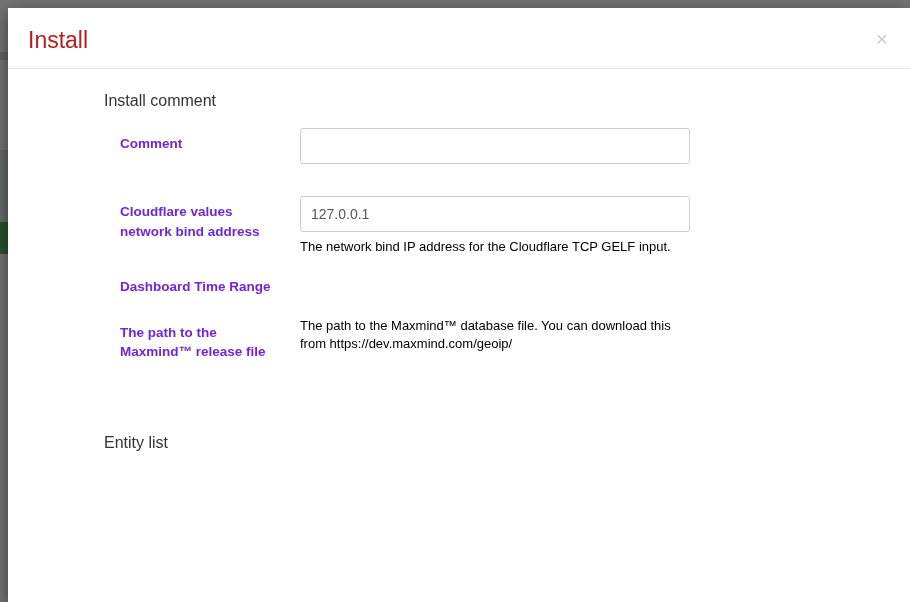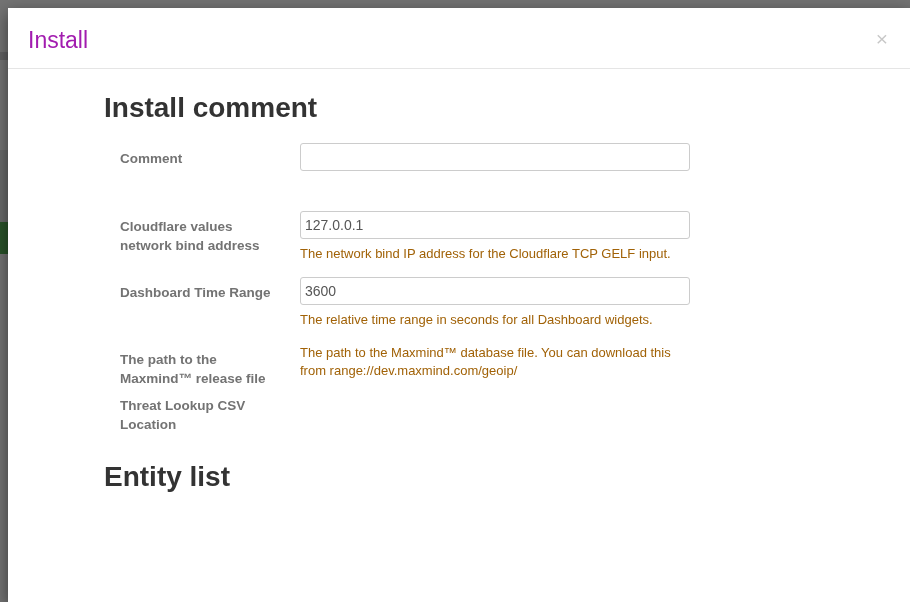--- a/index.html
+++ b/index.html
@@ -72,21 +72,21 @@
     height: 61px;
     border-bottom: 1px solid #e5e5e5;
     box-sizing: border-box;
   }
   .modal-title {
     position: absolute;
     left: 20px;
     top: 20px;
     font-size: 23px;
     font-weight: 400;
-    color: #a21caf;
+    color: #b91c1c;
     line-height: 1.1;
   }
   .modal-close {
     position: absolute;
     right: 16px;
     top: 18px;
     font-size: 21px;
     line-height: 1;
     color: #000000;
     opacity: 0.22;
@@ -99,22 +99,22 @@
 
   .modal-body {
     position: relative;
     padding: 22px 20px 20px 20px;
     height: 532px;
     box-sizing: border-box;
     overflow: hidden;
   }
 
   .section-title {
-    font-size: 28px;
-    font-weight: 700;
+    font-size: 16px;
+    font-weight: 400;
     color: #333333;
     margin: 0 0 18px 76px;
     line-height: 1.2;
   }
   .section-title.second {
     margin-top: 30px;
   }
   .section-title.third {
     margin-top: 30px;
   }
@@ -125,46 +125,46 @@
     margin-bottom: 6px;
     min-height: 40px;
   }
   .form-label {
     position: absolute;
     left: 92px;
     top: 6px;
     width: 165px;
     font-size: 13.5px;
     font-weight: bold;
-    color: #737373;
+    color: #6d28d9;
     line-height: 1.45;
     text-align: left;
   }
   .form-control-wrap {
     margin-left: 272px;
     width: 390px;
   }
   .form-control {
     display: block;
     width: 390px;
-    height: 28px;
+    height: 36px;
     box-sizing: border-box;
-    padding: 5px 4px;
+    padding: 5px 10px;
     font-size: 14px;
     color: #555555;
     background: #ffffff;
     border: 1px solid #cccccc;
     border-radius: 3px;
     font-family: "Liberation Sans", sans-serif;
     outline: none;
   }
   .help-block {
     margin: 6px 0 14px 0;
     font-size: 13px;
-    color: #a16207;
+    color: #000000;
     line-height: 1.42;
     max-width: 390px;
   }
 
   .row-comment { margin-bottom: 28px; }
 </style>
 </head>
 <body>
 
 <div class="backdrop">
@@ -197,35 +197,30 @@
     <div class="form-row">
       <div class="form-label">Cloudflare values network bind address</div>
       <div class="form-control-wrap">
         <input class="form-control" type="text" value="127.0.0.1" style="">
         <p class="help-block">The network bind IP address for the Cloudflare TCP GELF input.</p>
       </div>
     </div>
 
     <div class="form-row">
       <div class="form-label">Dashboard Time Range</div>
-      <div class="form-control-wrap">
-        <input class="form-control" type="text" value="3600" style="">
-        <p class="help-block">The relative time range in seconds for all Dashboard widgets.</p>
-      </div>
     </div>
 
     <div class="form-row">
       <div class="form-label">The path to the Maxmind™ release file</div>
       <div class="form-control-wrap">
-        <p class="help-block">The path to the Maxmind™ database file. You can download this from range://dev.maxmind.com/geoip/</p>
-      </div>
-    </div>
-
-    <div class="form-row">
-      <div class="form-label">Threat Lookup CSV Location</div>
+        <p class="help-block">The path to the Maxmind™ database file. You can download this from https://dev.maxmind.com/geoip/</p>
+      </div>
+    </div>
+
+    <div class="form-row">
       <div class="form-control-wrap">
       </div>
     </div>
 
     <h3 class="section-title third">Entity list</h3>
 
   </div>
 </div>
 
 </body></html>

